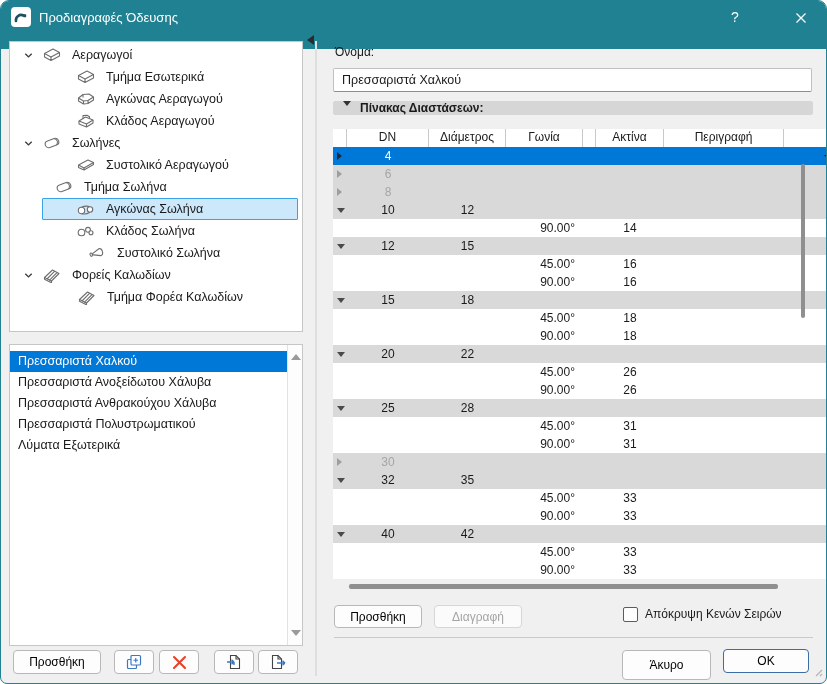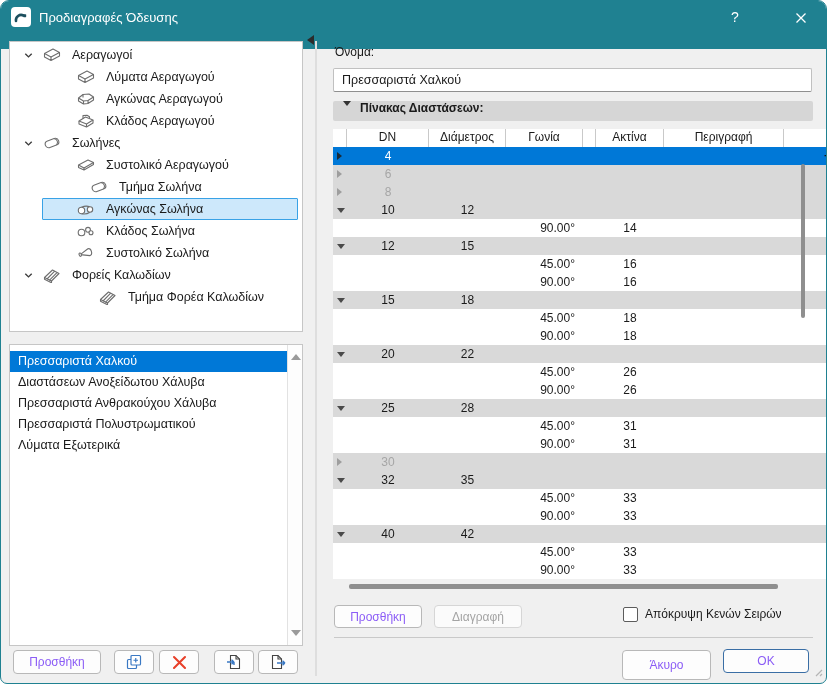--- a/index.html
+++ b/index.html
@@ -39,35 +39,35 @@
   .cat-row{height:21px;line-height:21px;padding-left:8px;font-size:12.5px;color:#1a1a1a;white-space:nowrap;}
   .cat-row.selected{background:var(--selection,#0078d7);color:#fff;}
   .cat-scroll{position:absolute;top:0;right:0;bottom:0;width:15px;border-left:1px solid #e2e2e2;background:#fdfdfd;}
   .arr-up{position:absolute;left:3px;top:9px;width:0;height:0;border-left:5px solid transparent;
     border-right:5px solid transparent;border-bottom:6px solid #9a9a9a;}
   .arr-down{position:absolute;left:3px;bottom:9px;width:0;height:0;border-left:5px solid transparent;
     border-right:5px solid transparent;border-top:6px solid #9a9a9a;}
 
   
   .btn{position:absolute;height:24px;background:#fdfdfd;border:1px solid #b8b8b8;border-radius:4px;
-    font-size:12px;color:#8b5cf6;display:flex;align-items:center;justify-content:center;cursor:default;}
+    font-size:12px;color:#000000;display:flex;align-items:center;justify-content:center;cursor:default;}
   .btn.disabled{color:#a4a4a4;border-color:#d6d6d6;background:#fbfbfb;}
   .icon-btn{width:40px;}
   .btn-add-left{left:12px;top:649px;width:88px;}
   .btn-dup{left:113px;top:649px;}
   .btn-del{left:158px;top:649px;}
   .btn-imp{left:213px;top:649px;}
   .btn-exp{left:257px;top:649px;}
 
   
   .name-label{position:absolute;left:334px;top:44px;font-size:12px;color:#1a1a1a;}
   .name-input{position:absolute;left:332px;top:67px;width:479px;height:24px;border:1px solid #c0c0c0;
     border-bottom-color:#8f8f8f;border-radius:2px;background:#fff;padding:0 8px;font-size:12.5px;
     font-family:inherit;color:#1a1a1a;outline:none;}
-  .section-bar{position:absolute;left:332px;top:100px;width:480px;height:20px;background:#d6d6d6;
+  .section-bar{position:absolute;left:332px;top:100px;width:480px;height:14px;background:#d6d6d6;
     border-radius:2px;display:flex;align-items:flex-start;}
   .sec-tri{margin-left:10px;width:0;height:0;border-left:4px solid transparent;border-right:4px solid transparent;
     border-top:5px solid #333;}
   .sec-label{margin-left:9px;font-size:12px;font-weight:bold;color:#1a1a1a;}
 
   .dim-table{position:absolute;left:332px;top:128px;width:502px;background:#fff;}
   .trow{display:grid;grid-template-columns:14px 82px 77px 77px 13px 68px 120px 1fr;height:18px;
     align-items:center;font-size:12px;color:#1a1a1a;}
   .trow.thead{background:#fff;}
   .th{height:18px;line-height:17px;text-align:center;border-right:1px solid #c9c9c9;font-size:12px;}
@@ -138,21 +138,21 @@
       </div>
       <div class="tree-row" style="padding-left: 43px;">
         <span class="zwrap">
           <span class="tw-chevron"></span>
           <span class="tw-icon">
             <svg width="20" height="16" viewBox="0 0 20 16" fill="none" stroke="#6e6e6e" stroke-width="1.1" stroke-linejoin="round">
               <path d="M2.5 6.5 L11 2 L17.5 5.5 L9 10 Z" fill="#fff"></path>
               <path d="M2.5 6.5 L2.5 10 L9 13.5 L9 10 M17.5 5.5 L17.5 9 L9 13.5"></path>
             </svg>
           </span>
-          <span class="tw-label">Λύματα Αεραγωγού</span>
+          <span class="tw-label">Τμήμα Εσωτερικά</span>
         </span>
       </div>
       <div class="tree-row" style="padding-left: 43px;">
         <span class="zwrap">
           <span class="tw-chevron"></span>
           <span class="tw-icon">
             <svg width="20" height="16" viewBox="0 0 20 16" fill="none" stroke="#6e6e6e" stroke-width="1.1" stroke-linejoin="round">
               <path d="M2.5 7 L7 3.5 L13 3 L17.5 6 L12 9.5 L7.5 10 Z" fill="#fff"></path>
               <path d="M2.5 7 L2.5 10 L7.5 13 L7.5 10 M17.5 6 L17.5 9 L12 12.5 L12 9.5 M7.5 13 L12 12.5 M7 3.5 L7 6.5"></path>
             </svg>
@@ -195,21 +195,21 @@
           <span class="tw-chevron"></span>
           <span class="tw-icon">
             <svg width="20" height="16" viewBox="0 0 20 16" fill="none" stroke="#6e6e6e" stroke-width="1.1" stroke-linejoin="round">
               <path d="M2.5 8 L12 3 L17.5 5.5 L8 11 Z" fill="#fff"></path>
               <path d="M2.5 8 L2.5 10.5 L8 13 L8 11 M17.5 5.5 L17.5 7.5 L8 13"></path>
             </svg>
           </span>
           <span class="tw-label">Συστολικό Αεραγωγού</span>
         </span>
       </div>
-      <div class="tree-row" style="padding-left: 56px;">
+      <div class="tree-row" style="padding-left: 21px;">
         <span class="zwrap">
           <span class="tw-chevron"></span>
           <span class="tw-icon">
             <svg width="20" height="16" viewBox="0 0 20 16" fill="none" stroke="#6e6e6e" stroke-width="1.1" stroke-linejoin="round">
               <g transform="rotate(-20 10 8)">
                 <rect x="3" y="4.5" width="14" height="7" rx="3.5" fill="#fff"></rect>
                 <path d="M13.5 4.7 A3.2 3.5 0 0 1 13.5 11.3"></path>
               </g>
             </svg>
           </span>
@@ -235,21 +235,21 @@
           <span class="tw-icon">
             <svg width="20" height="16" viewBox="0 0 20 16" fill="none" stroke="#6e6e6e" stroke-width="1.1" stroke-linejoin="round">
               <circle cx="5.5" cy="9.5" r="3.3" fill="#fff"></circle>
               <circle cx="12" cy="6.8" r="2.4" fill="#fff"></circle>
               <circle cx="15" c9="9.5" cy="9.8" r="2" fill="#fff"></circle>
             </svg>
           </span>
           <span class="tw-label">Κλάδος Σωλήνα</span>
         </span>
       </div>
-      <div class="tree-row" style="padding-left: 43px;">
+      <div class="tree-row" style="padding-left: 54px;">
         <span class="zwrap">
           <span class="tw-chevron"></span>
           <span class="tw-icon">
             <svg width="20" height="16" viewBox="0 0 20 16" fill="none" stroke="#6e6e6e" stroke-width="1.1" stroke-linejoin="round">
               <g transform="rotate(-16 10 8)">
                 <path d="M4 8 L13 4.4 A2.6 3.6 0 0 1 13 11.6 Z" fill="#fff"></path>
                 <ellipse cx="4" cy="8" rx="1.1" ry="1.7" fill="#fff"></ellipse>
               </g>
             </svg>
           </span>
@@ -265,41 +265,41 @@
           </span>
           <span class="tw-icon">
             <svg width="20" height="16" viewBox="0 0 20 16" fill="none" stroke="#6e6e6e" stroke-width="1.1" stroke-linejoin="round">
               <path d="M2.5 10.5 L10.5 3 L17 6.5 L9.5 14 Z" fill="#fff"></path>
               <path d="M5 12 L12.7 4.2 M7.3 13.3 L15 5.7 M2.5 10.5 L2.5 12.3 L9.5 15.8 L9.5 14"></path>
             </svg>
           </span>
           <span class="tw-label">Φορείς Καλωδίων</span>
         </span>
       </div>
-      <div class="tree-row" style="padding-left: 65px;">
+      <div class="tree-row" style="padding-left: 44px;">
         <span class="zwrap">
           <span class="tw-chevron"></span>
           <span class="tw-icon">
             <svg width="20" height="16" viewBox="0 0 20 16" fill="none" stroke="#6e6e6e" stroke-width="1.1" stroke-linejoin="round">
               <path d="M2.5 10.5 L10.5 3 L17 6.5 L9.5 14 Z" fill="#fff"></path>
               <path d="M5 12 L12.7 4.2 M7.3 13.3 L15 5.7 M2.5 10.5 L2.5 12.3 L9.5 15.8 L9.5 14"></path>
             </svg>
           </span>
           <span class="tw-label">Τμήμα Φορέα Καλωδίων</span>
         </span>
       </div>
     </div>
 
   <div class="splitter-bar"></div>
   <div class="splitter-arrow"></div>
 
   <div class="catalog-panel">
     <div class="catalog-list" id="catalog">
         <div class="cat-row selected">Πρεσσαριστά Χαλκού</div>
-        <div class="cat-row">Διαστάσεων Ανοξείδωτου Χάλυβα</div>
+        <div class="cat-row">Πρεσσαριστά Ανοξείδωτου Χάλυβα</div>
         <div class="cat-row">Πρεσσαριστά Ανθρακούχου Χάλυβα</div>
         <div class="cat-row">Πρεσσαριστά Πολυστρωματικού</div>
         <div class="cat-row">Λύματα Εξωτερικά</div>
       </div>
     <div class="cat-scroll">
       <div class="arr-up"></div>
       <div class="arr-down"></div>
     </div>
   </div>
 

